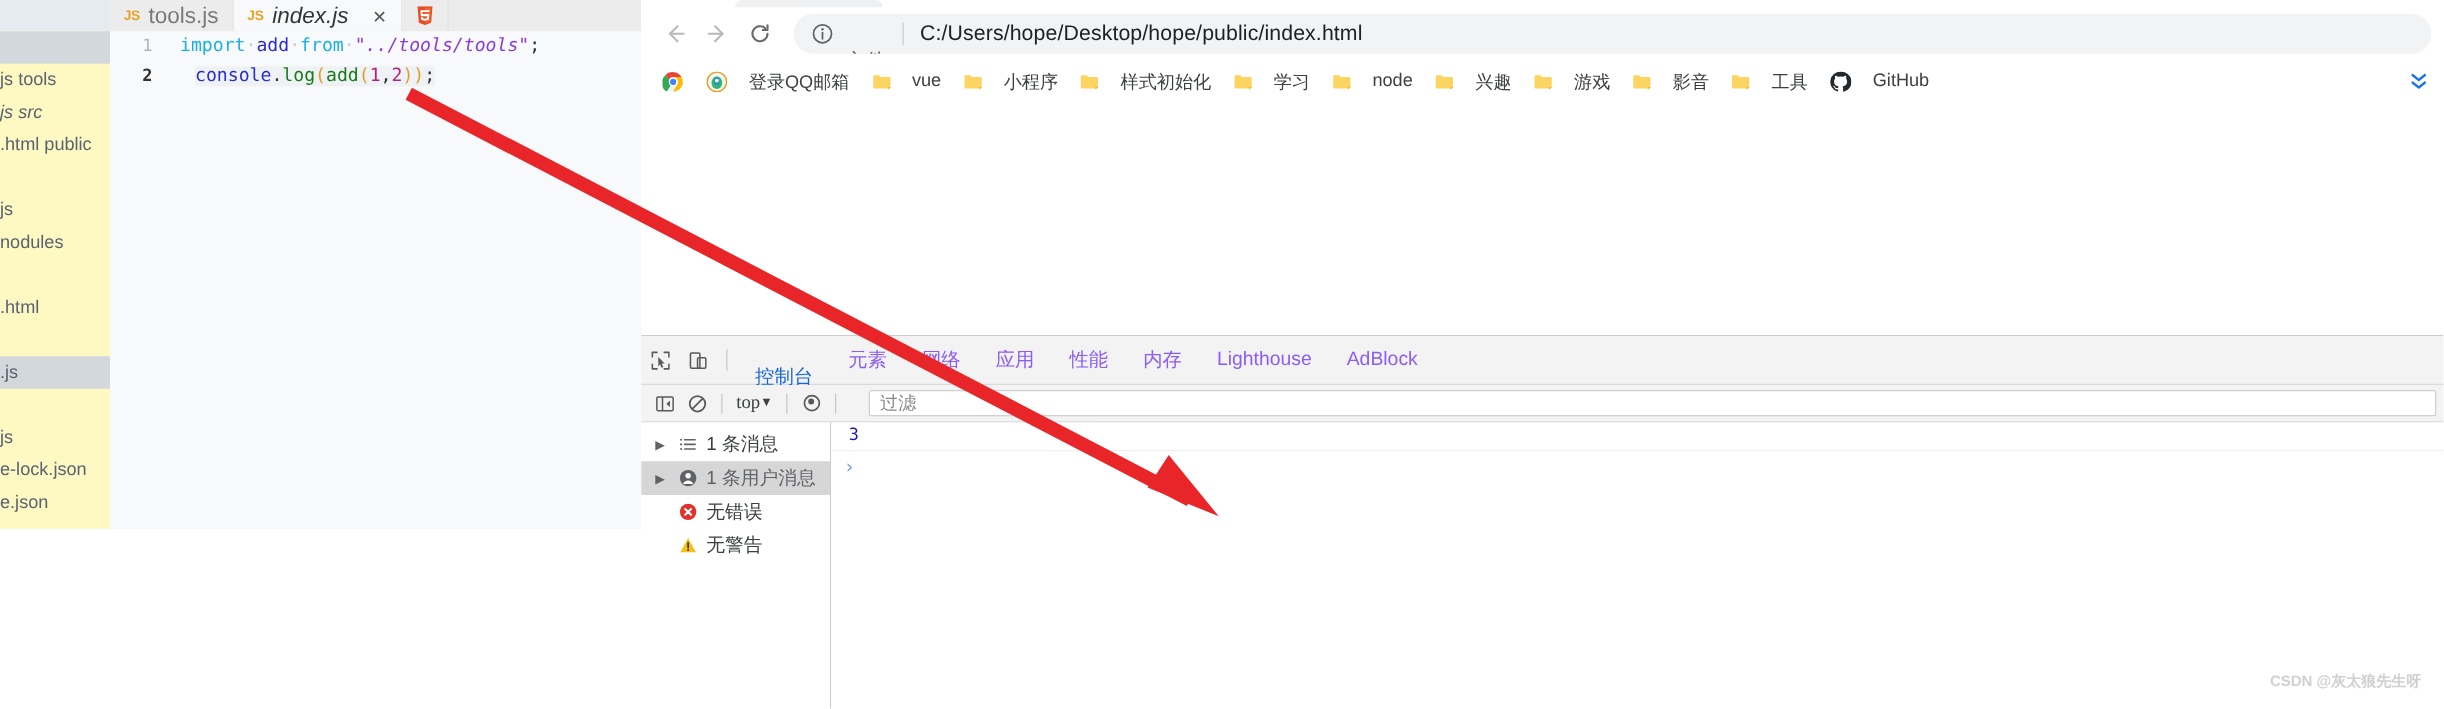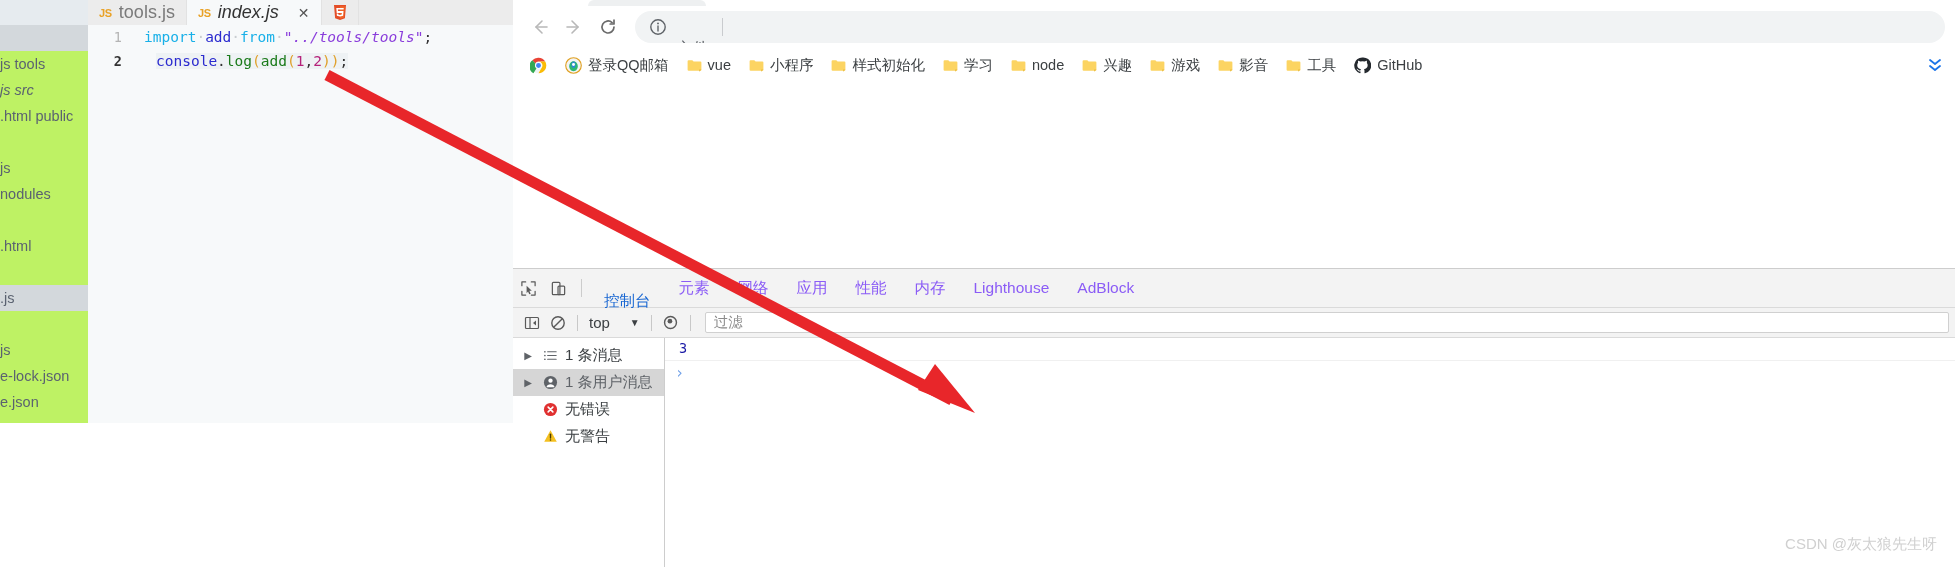--- a/index.html
+++ b/index.html
@@ -25,21 +25,21 @@
   }
   .ed-tab.active { background: #f7f9fa; color: #2b2b2b; }
   .ed-tab.active .ed-tab-name { font-style: italic; color: #333; }
   .tab-ico-js { color: #e9a227; font-weight: bold; font-size: 11px; letter-spacing: -0.3px; }
   .ed-tab-name { font-size: 18px; }
   .ed-tab-close { margin-left: 12px; color: #555; font-size: 14px; line-height: 1; }
   .tab-ico-html { width: 14px; height: 16px; position: relative; display: inline-block; }
   .tab-ico-html svg { display: block; }
 
   .ed-body { position: absolute; left: 0; top: 25px; width: 513px; bottom: 0; }
-  .ed-sidebar { position: absolute; left: 0; top: 0; width: 88px; bottom: 0; background: #bef264; }
+  .ed-sidebar { position: absolute; left: 0; top: 0; width: 88px; bottom: 0; background: #fef9c3; }
   .tree-row {
     height: 26px; line-height: 26px;
     font-size: 14.5px; color: #5a6270;
     white-space: nowrap; overflow: hidden;
     padding-left: 0px;
     direction: rtl; text-align: left;
   }
   .tree-row > span { direction: ltr; unicode-bidi: bidi-override; }
   .tree-row.sel { background: #d3d8dc; }
   .tree-row.head { background: #d3d8dc; }
@@ -74,57 +74,57 @@
     flex: 1; height: 32px; background: #f1f3f4; border-radius: 16px;
     display: flex; align-items: center; padding: 0 14px; margin-left: 10px;
     font-size: 17px; color: #202124; overflow: hidden;
   }
   .omni-info { width: 18px; height: 18px; flex: none; margin-right: 9px; color: #5f6368; }
   .omni-scheme { color: #5f6368; font-size: 16.5px; white-space: nowrap; margin-top: 44px; }
   .omni-sep { width: 1px; height: 18px; background: #c9cbce; margin: 0 13px; flex: none; }
   .omni-url { white-space: nowrap; font-size: 17px; color: #202124; letter-spacing: 0.1px; }
 
   .bookmarks { position: absolute; left: 0; top: 48px; right: 0; height: 34px; background: #fff; display: flex; align-items: center; padding: 0 8px; gap: 0; }
-  .bm { display: flex; align-items: center; gap: 6px; padding: 3px 9px; border-radius: 4px; font-size: 14.5px; color: #3c4043; white-space: nowrap; }
+  .bm { display: flex; align-items: center; gap: 17px; padding: 3px 9px; border-radius: 4px; font-size: 14.5px; color: #3c4043; white-space: nowrap; }
   .bm-folder { width: 15px; height: 13px; flex: none; }
   .bm-ico { width: 17px; height: 17px; flex: none; display: block; }
   .bm-overflow { margin-left: auto; padding-right: 2px; color: #1a73e8; display: flex; align-items: center; }
 
   .viewport { position: absolute; left: 0; top: 82px; right: 0; height: 186px; background: #ffffff; }
 
   
   .devtools { position: absolute; left: 0; top: 268px; right: 0; bottom: 0; background: #fff; border-top: 1px solid #cdcdcd; }
   .dt-tabbar { position: absolute; left: 0; top: 0; right: 0; height: 39px; background: #f3f3f3; display: flex; align-items: center; border-bottom: 1px solid #dadada; }
   .dt-icobtn { width: 30px; height: 30px; display: flex; align-items: center; justify-content: center; color: #5a5a5a; flex: none; }
   .dt-vdivider { width: 1px; height: 18px; background: #ccc; margin: 0 8px; flex: none; }
   .dt-tab { position: relative; height: 39px; display: flex; align-items: center; padding: 0 14px; font-size: 15.5px; color: #8b5cf6; white-space: nowrap; }
   .dt-tab.active { color: #1967d2; margin-top: 27px; }
   .dt-tab.active::after { content: ""; position: absolute; left: 8px; right: 8px; bottom: 0; height: 2px; background: #1a73e8; }
 
   .dt-filterbar { position: absolute; left: 0; top: 39px; right: 0; height: 30px; background: #f3f3f3; display: flex; align-items: center; padding: 0 6px; border-bottom: 1px solid #dadada; }
   .fb-ico { width: 26px; height: 24px; display: flex; align-items: center; justify-content: center; color: #5a5a5a; flex: none; }
   .fb-sep { width: 1px; height: 16px; background: #c8c8c8; margin: 0 6px; flex: none; }
-  .fb-ctx { display: flex; align-items: center; gap: 20px; font-size: 15px; color: #3c4043; padding: 0 5px; white-space: nowrap; }
-  .fb-filter { flex: 1; height: 21px; background: #fff; border: 1px solid #d0d0d0; border-radius: 2px; margin-left: 8px; display: flex; align-items: center; padding: 0 8px; font-size: 14.5px; color: #8a8a8a; }
+  .fb-ctx { display: flex; align-items: center; gap: 0; font-size: 15px; color: #3c4043; padding: 0 5px; white-space: nowrap; font-family: Liberation Serif, serif; }
+  .fb-filter { flex: 1; height: 21px; background: #fff; border: 1px solid #d0d0d0; border-radius: 2px; margin-left: 20px; display: flex; align-items: center; padding: 0 8px; font-size: 14.5px; color: #8a8a8a; }
 
   .dt-main { position: absolute; left: 0; top: 69px; right: 0; bottom: 0; display: flex; }
   .dt-side { width: 152px; background: #fff; border-right: 1px solid #cdcdcd; flex: none; padding-top: 4px; }
   .side-row { height: 27px; display: flex; align-items: center; font-size: 15px; color: #3c4043; padding-left: 8px; gap: 6px; white-space: nowrap; }
   .side-row.sel { background: #d6d6d6; color: #5f6368; }
   .side-arrow { width: 14px; text-align: center; color: #5f6368; font-size: 10px; flex: none; }
   .side-ico { width: 18px; display: flex; align-items: center; justify-content: center; flex: none; }
   .dt-console { flex: 1; background: #fff; position: relative; }
   .msg-row { display: flex; align-items: flex-start; height: 23px; padding: 2px 0 0 14px; border-bottom: 1px solid #f0f0f0; }
   .msg-val { font-family: "DejaVu Sans Mono", monospace; font-size: 13.5px; color: #1a1aa6; }
   .prompt-row { display: flex; align-items: center; height: 24px; padding-left: 10px; }
   .prompt-caret { color: #6e9fe8; font-size: 15px; font-family: "DejaVu Sans Mono", monospace; }
 
   
   .red-arrow { position: absolute; left: 0; top: 0; width: 1955px; height: 567px; pointer-events: none; }
-  .watermark { position: absolute; right: 18px; bottom: 13px; font-size: 15px; color: #d0d0d0; white-space: nowrap; }
+  .watermark { position: absolute; right: 18px; bottom: 13px; font-size: 12px; color: #d0d0d0; white-space: nowrap; font-weight: bold; }
 </style>
 </head>
 <body>
 
 <div class="screen">
 
   <div class="editor">
 
     <div class="ed-tabs">
       <div class="ed-tab-spacer"></div>
@@ -215,20 +215,21 @@
       <div class="omnibox">
         <span class="omni-info">
           <svg width="18" height="18" viewBox="0 0 18 18">
               <circle cx="9" cy="9" r="7.2" fill="none" stroke="currentColor" stroke-width="1.4"></circle>
               <circle cx="9" cy="5.4" r="0.95" fill="currentColor"></circle>
               <path d="M9 8v5" stroke="currentColor" stroke-width="1.4" stroke-linecap="round"></path>
             </svg>
         </span>
         <span class="omni-scheme">文件</span>
         <span class="omni-sep"></span>
+        <span class="omni-url">C:/Users/hope/Desktop/hope/public/index.html</span>
       </div>
     </div>
 
     <div class="bookmarks">
 
       <div class="bm">
         <span class="bm-ico">
           <svg width="17" height="17" viewBox="0 0 24 24">
             <circle cx="12" cy="12" r="11" fill="#f1f3f4"></circle>
             <path d="M12 1a11 11 0 0 1 9.5 5.5H12a5.5 5.5 0 0 0-4.8 2.8L3.3 4.6A11 11 0 0 1 12 1z" fill="#ea4335"></path>

